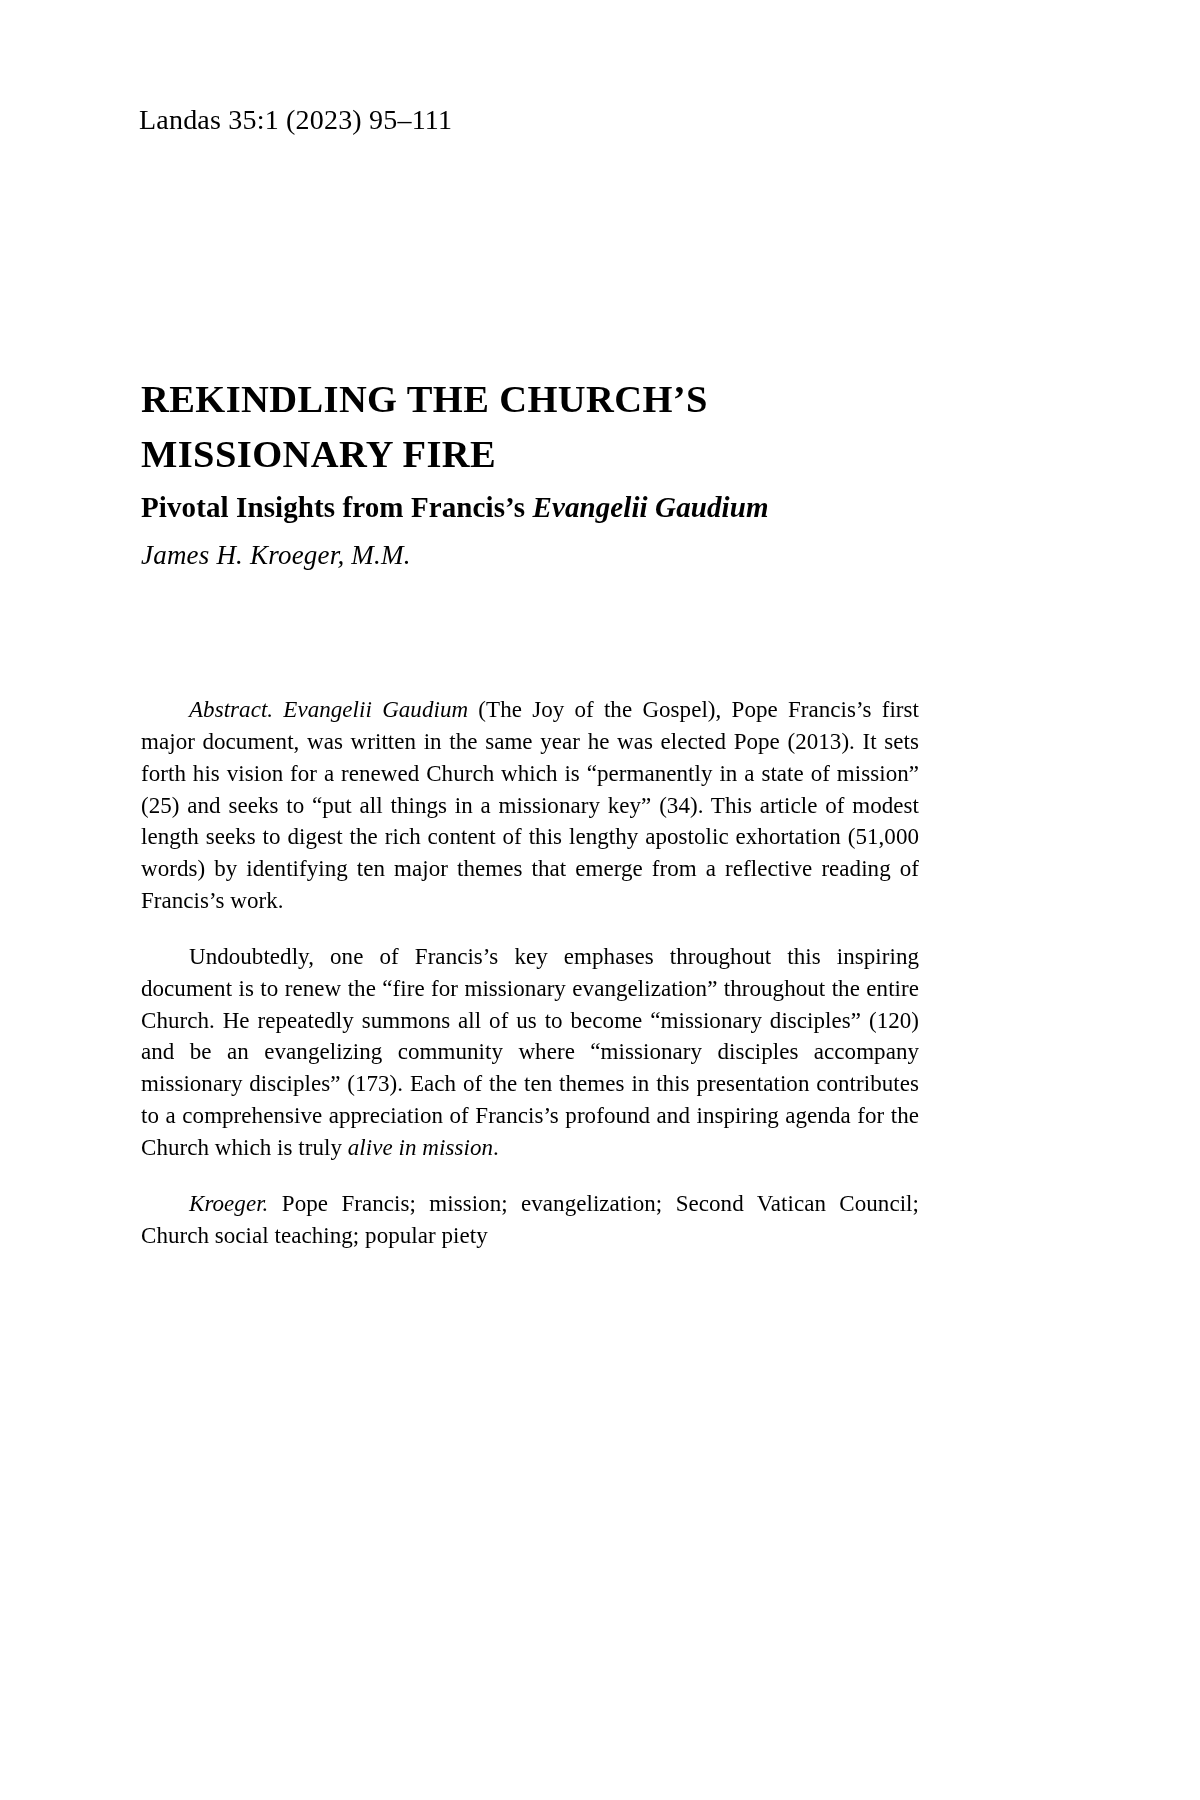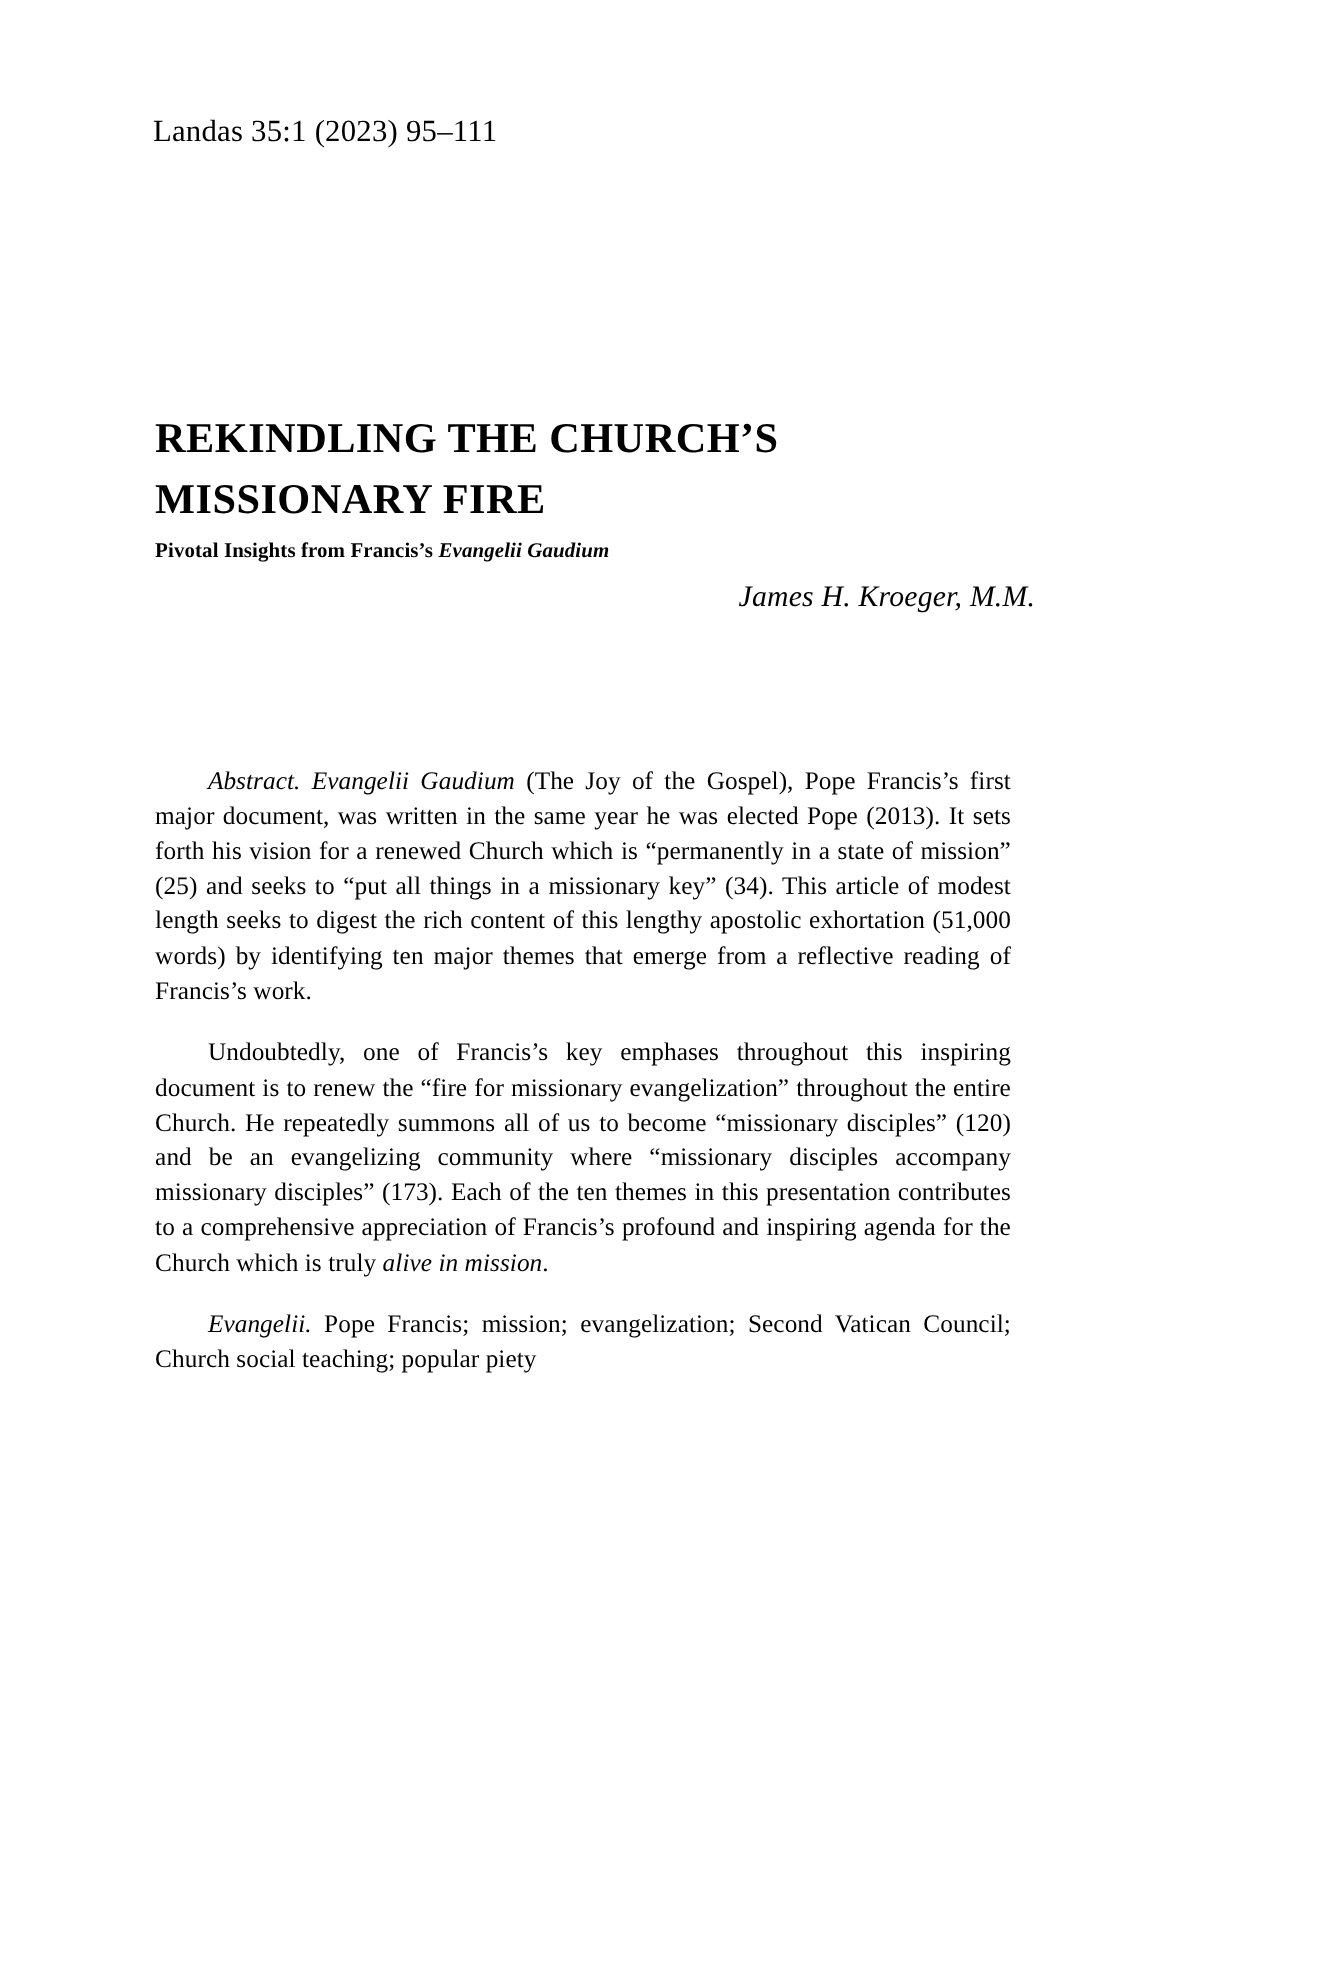--- a/index.html
+++ b/index.html
@@ -39,36 +39,35 @@
     width: 800px;
   }
   .title-main {
     font-size: 38.5px;
     font-weight: bold;
     line-height: 1.42;
     letter-spacing: 0.4px;
     margin: 0;
   }
   .subtitle {
-    font-size: 19px;
+    font-size: 29px;
     font-weight: bold;
     margin: 8px 0 0 0;
     line-height: 1.3;
     letter-spacing: 0.1px;
   }
   .subtitle .ital {
     font-style: italic;
   }
   .author {
     font-size: 27px;
     font-style: italic;
     margin: 11px 0 0 0;
     line-height: 1.3;
     letter-spacing: 0.2px;
-    text-align: right;
   }
   .body-block {
     position: absolute;
     top: 694px;
     left: 141px;
     width: 778px;
   }
   p.para {
     margin: 0 0 24px 0;
     font-size: 23px;
@@ -100,17 +99,17 @@
     <p class="subtitle"><span>Pivotal Insights from Francis’s </span><span class="ital">Evangelii Gaudium</span></p>
     <p class="author">James H. Kroeger, M.M.</p>
   </div>
 
   <div class="body-block">
 
     <p class="para"><span class="lead-ital">Abstract.</span><span class="lead-ital"> Evangelii Gaudium</span><span> (The Joy of the Gospel), Pope Francis’s first major document, was written in the same year he was elected Pope (2013). It sets forth his vision for a renewed Church which is “permanently in a state of mission” (25) and seeks to “put all things in a missionary key” (34). This article of modest length seeks to digest the rich content of this lengthy apostolic exhortation (51,000 words) by identifying ten major themes that emerge from a reflective reading of Francis’s work.</span></p>
 
     <p class="para"><span>Undoubtedly, one of Francis’s key emphases throughout this inspiring document is to renew the “fire for missionary evangelization” throughout the entire Church. He repeatedly summons all of us to become “missionary disciples” (120) and be an evangelizing community where “missionary disciples accompany missionary disciples” (173). Each of the ten themes in this presentation contributes to a comprehensive appreciation of Francis’s profound and inspiring agenda for the Church which is truly </span><span class="inline-ital">alive in mission</span><span>.</span></p>
 
-    <p class="para"><span class="lead-ital">Evangelii.</span><span> Pope Francis; mission; evangelization; Second Vatican Council; Church social teaching; popular piety</span></p>
+    <p class="para"><span class="lead-ital">Kroeger.</span><span> Pope Francis; mission; evangelization; Second Vatican Council; Church social teaching; popular piety</span></p>
 
   </div>
 
 </div>
 
 </body></html>

